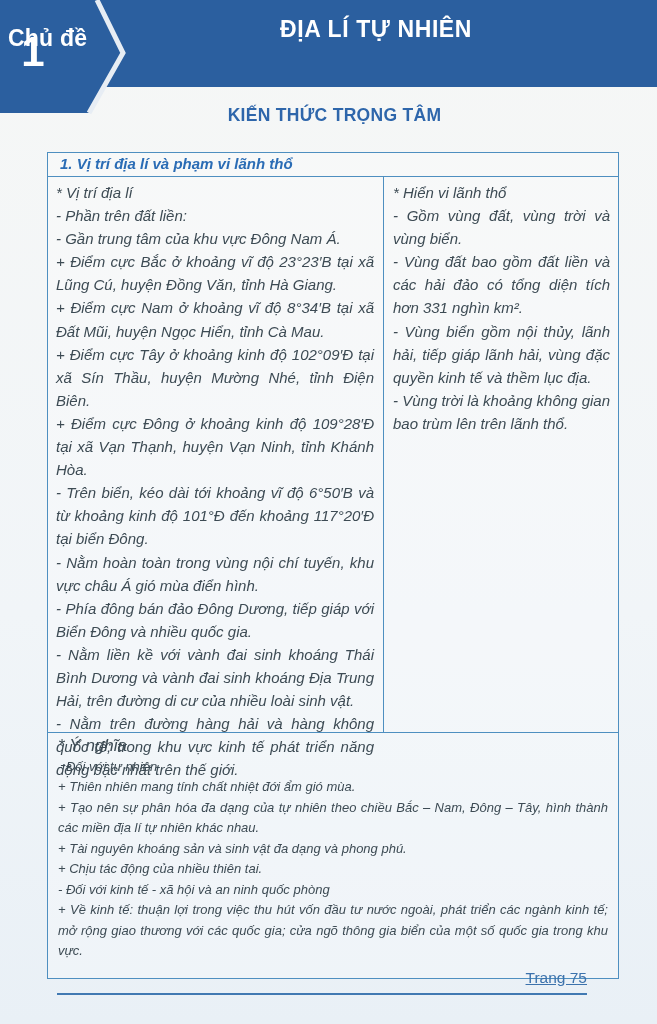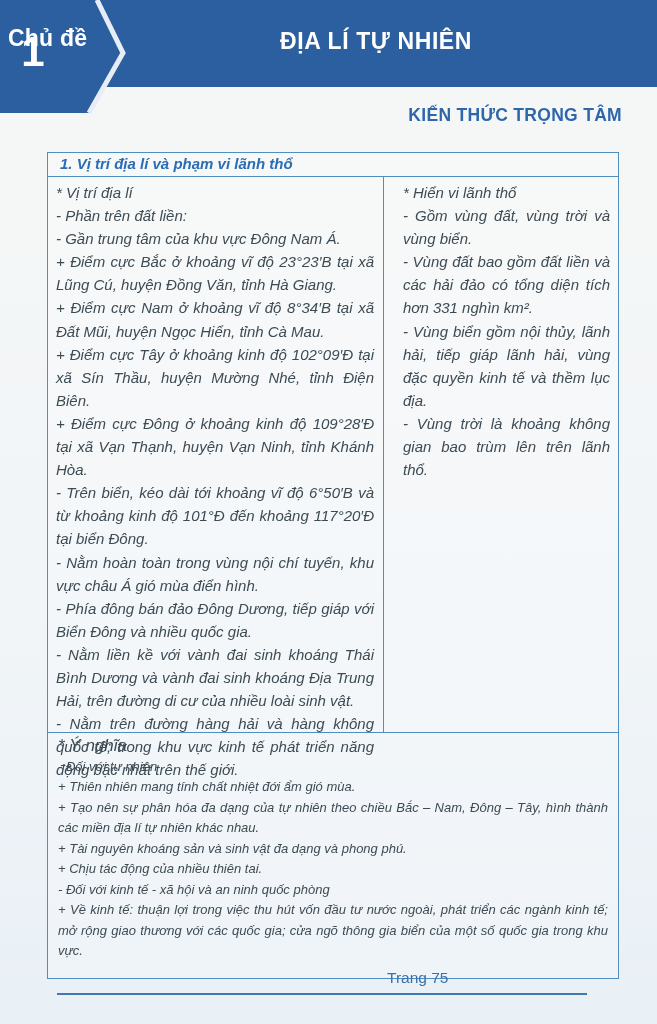--- a/index.html
+++ b/index.html
@@ -10,57 +10,56 @@
     font-family:"Liberation Sans","DejaVu Sans",sans-serif;
     color:#3d4b54;
     overflow:hidden;
   }
   
   .band{
     position:absolute;left:0;top:0;width:657px;height:87px;
     background:#2b5f9f;
   }
   .band-title{
-    position:absolute;left:190px;top:28px;width:372px;
+    position:absolute;left:190px;top:16px;width:372px;
     text-align:center;color:#ffffff;font-size:23px;font-weight:bold;
     letter-spacing:0.6px;
   }
   
   .badge-svg{position:absolute;left:0;top:0;}
   .badge-label{
     position:absolute;left:8px;top:25px;color:#ffffff;
     font-size:23px;font-weight:bold;letter-spacing:0.2px;
   }
   .badge-number{
     position:absolute;left:0;top:28px;width:66px;text-align:center;
     color:#ffffff;font-size:42px;font-weight:bold;
   }
   
   .section-heading{
     position:absolute;left:47px;top:105px;width:575px;
-    text-align:right;color:#2e66ab;font-size:17.5px;font-weight:bold;
+    text-align:center;color:#2e66ab;font-size:17.5px;font-weight:bold;
     letter-spacing:0.3px;
   }
   
   .ktable{
     position:absolute;left:47px;top:152px;width:572px;height:827px;
     border:1.5px solid #4e8fc0;box-sizing:border-box;
     background:rgba(255,255,255,0.25);
     font-style:italic;
   }
   .ktable-title{
     height:24px;box-sizing:border-box;
     border-bottom:1.5px solid #4e8fc0;
     padding:2px 6px 0 12px;
     color:#2a6cb5;font-size:15px;font-weight:bold;
   }
   .kcols{
     display:flex;height:556px;box-sizing:border-box;
     border-bottom:1.5px solid #4e8fc0;
-    gap:10px;
   }
   .kcol-left{
     width:336px;box-sizing:border-box;
     border-right:1.5px solid #4e8fc0;
     padding:4px 9px 0 8px;
   }
   .kcol-right{
     flex:1;box-sizing:border-box;
     padding:4px 8px 0 9px;
   }
@@ -76,21 +75,21 @@
   }
   .kbottom .line{
     font-size:13px;line-height:20.5px;text-align:justify;
   }
   .kbottom .col-heading{
     font-size:17px;line-height:20.5px;
   }
   
   .footer-text{
     position:absolute;left:387px;top:969px;width:200px;
-    color:#3c72ac;font-size:15.5px;
+    text-align:right;color:#3c72ac;font-size:15.5px;text-decoration:underline;
   }
   .footer-rule{
     position:absolute;left:57px;top:993px;width:530px;height:0;
     border-top:2px solid #4179b2;
   }
 </style>
 </head>
 <body>
 
 <div class="page">

